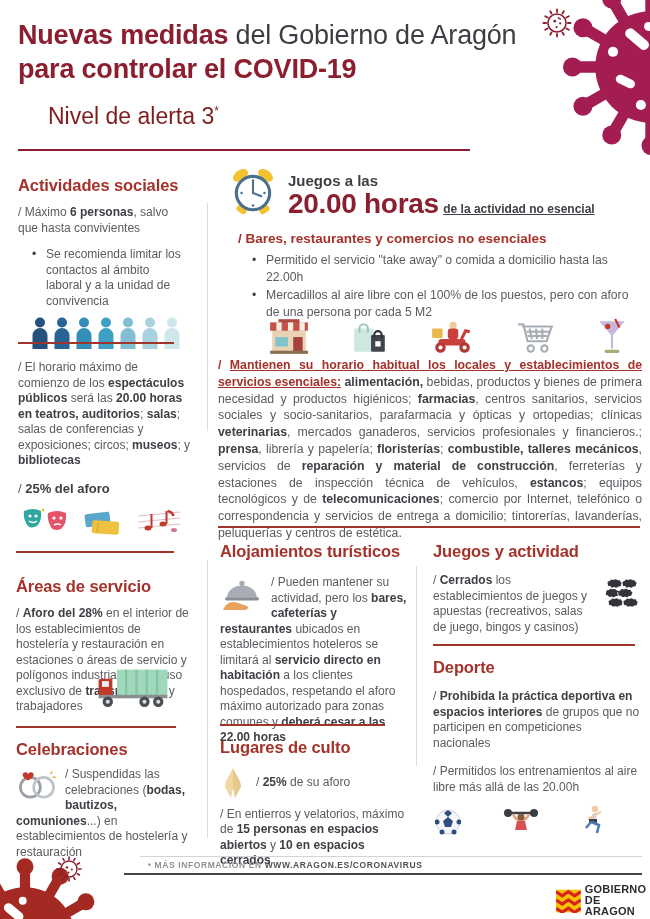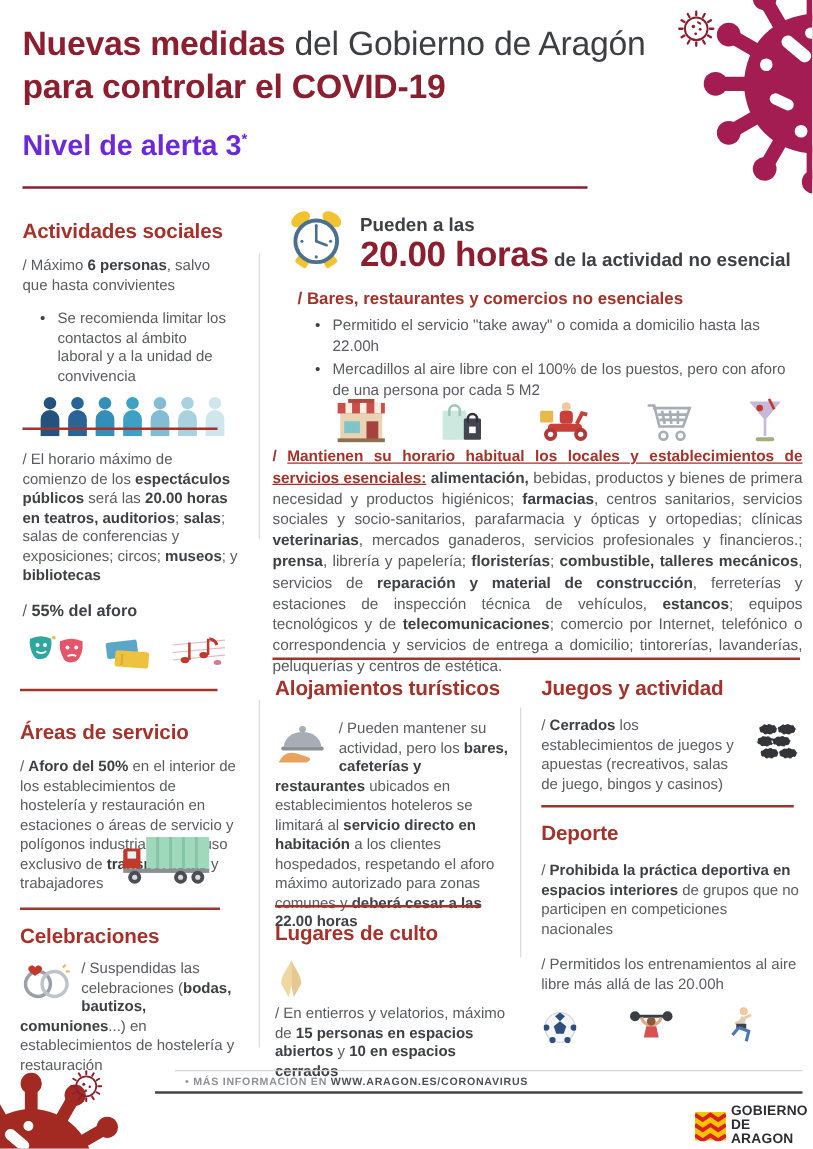--- a/index.html
+++ b/index.html
@@ -9,34 +9,34 @@
     background:#fff; font-family:"Liberation Sans","DejaVu Sans",sans-serif;
     color:#5a5b60;
   }
   .abs { position:absolute; }
   h1.title { font-size:27px; line-height:34px; font-weight:500; color:#3d3e43; letter-spacing:-0.2px; }
   h1.title .r { color:#8c1f2f; }
   .b { font-weight:700; color:#3f4045;text-align:right; }
   .r { color:#a5322a; }
   .r.b { color:#a5322a; }
   .u { text-decoration:underline; }
-  .alert { font-size:23px; color:#6d28d9; font-weight:700; }
+  .alert { font-size:23px; color:#7f1d1d; font-weight:400;margin-left:30px; }
   .alert sup { font-size:12px; }
   .rule { background:#a0352c; height:2px; }
   .vrule { background:#dcdcdc; width:1px; }
   h2.sec { font-size:16.5px; font-weight:800; color:#a5322a; letter-spacing:-0.1px; }
   .body { font-size:12px; line-height:15.5px; color:#5a5b60; }
   .leftcol h2.sec { margin-bottom:10px; }
   .leftcol p { margin-bottom:11px; }
   ul.dots { list-style:none; }
   ul.dots li { position:relative; padding-left:14px; margin-bottom:2px; }
   ul.dots li::before { content:"•"; position:absolute; left:0; top:0; color:#3f4045; }
   .cier1 { font-size:15px; font-weight:800; color:#3f4045; }
   .ctime { font-size:28px; font-weight:800; color:#8c1f2f; letter-spacing:-0.3px; }
-  .csuf  { font-size:15px; font-weight:800; color:#3f4045; }
+  .csuf  { font-size:12px; font-weight:800; color:#3f4045;text-decoration:underline; }
   .subred { font-size:13.5px; font-weight:800; color:#a5322a; }
   .mbullets { font-size:12.2px; line-height:16.5px; }
   .just { text-align:justify; font-size:12.3px; line-height:16.8px; }
   .iconrow { display:flex; align-items:flex-end; }
   .people { display:flex; gap:2px; margin-left:12px; margin-top:8px; }
   .ftext { font-size:8.5px; letter-spacing:0.6px; color:#8d9196; font-weight:600; }
   .ftext .furl { color:#4d5156; font-weight:800; }
   .logo { display:flex; align-items:center; gap:4px; }
   .logotxt { font-size:11px; line-height:11px; font-weight:800; color:#2c2d31; letter-spacing:0.2px; }
   svg { display:block; }
@@ -169,21 +169,21 @@
             <path d="M2.5 32 V18.5 a7.5 7.5 0 0 1 15 0 V32 z"></path>
           </g>
         </svg>
     </div>
   </div>
 
   <div class="rule abs" style="left:18px; top:342px; width:156px;"></div>
 
   <div class="abs leftcol" style="left:18px; top:360px; width:174px;">
     <p class="body"><span>/ El horario máximo de comienzo de los </span><span class="b">espectáculos públicos</span><span> será las </span><span class="b">20.00 horas en teatros, auditorios</span><span>; </span><span class="b">salas</span><span>; salas de conferencias y exposiciones; circos; </span><span class="b">museos</span><span>; y </span><span class="b">bibliotecas</span></p>
-    <p class="body" style="font-size:13px; margin-top:12px;"><span>/ </span><span class="b">55% del aforo</span></p>
+    <p class="body" style="font-size:13px; margin-top:12px;"><span>/ </span><span class="b">25% del aforo</span></p>
     <div class="iconrow" style="gap:16px; margin-top:10px; margin-left:4px;">
       <svg width="46" height="30" viewBox="0 0 46 30">
         <path d="M2 4 q9 -4 17 0 q1 10 -4 15 q-8 4 -11 -3 q-3 -6 -2 -12z" fill="#2fa7a0"></path>
         <circle cx="8" cy="9" r="1.6" fill="#fff"></circle>
           <circle cx="14" cy="9" r="1.6" fill="#fff"></circle>
         <path d="M7 14 q4 3 8 0" stroke="#fff" stroke-width="1.5" fill="none"></path>
         <path d="M26 6 q9 -4 18 0 q1 11 -5 16 q-9 3 -11 -4 q-3 -6 -2 -12z" fill="#e4556a"></path>
         <circle cx="32" cy="11" r="1.6" fill="#fff"></circle>
           <circle cx="39" cy="11" r="1.6" fill="#fff"></circle>
         <path d="M32 18 q4 -2 7 0" stroke="#fff" stroke-width="1.5" fill="none"></path>
@@ -209,21 +209,21 @@
         <path d="M29.5 4 q5 1 6 5" stroke="#c0392b" stroke-width="2.5" fill="none"></path>
         <ellipse cx="36" cy="23" rx="3" ry="2" fill="#d87795"></ellipse>
       </svg>
     </div>
   </div>
 
   <div class="rule abs" style="left:16px; top:551px; width:158px;"></div>
 
   <div class="abs leftcol" style="left:16px; top:577px; width:176px;">
     <h2 class="sec">Áreas de servicio</h2>
-    <p class="body" style="width:176px;"><span>/ </span><span class="b">Aforo del 50%</span><span> en el interior de los establecimientos de hostelería y restauración en estaciones o áreas de servicio y polígonos industriales para uso exclusivo de </span><span class="b">transportistas</span><span> y trabajadores</span></p>
+    <p class="body" style="width:176px;"><span>/ </span><span class="b">Aforo del 28%</span><span> en el interior de los establecimientos de hostelería y restauración en estaciones o áreas de servicio y polígonos industriales para uso exclusivo de </span><span class="b">transportistas</span><span> y trabajadores</span></p>
     <svg class="abs" style="left:78px; top:88px;" width="78" height="46" viewBox="0 0 68 40">
       <rect x="20" y="4" width="44" height="22" fill="#9fd8ba"></rect>
       <g stroke="#86c4a6" stroke-width="2">
         <line x1="28" y1="4" x2="28" y2="26"></line>
           <line x1="37" y1="4" x2="37" y2="26"></line>
         <line x1="46" y1="4" x2="46" y2="26"></line>
           <line x1="55" y1="4" x2="55" y2="26"></line>
       </g>
       <path d="M4 26 v-12 q0 -2 2 -2 h10 v14 z" fill="#c0392b"></path>
       <rect x="7" y="14" width="6" height="5" fill="#e8f2f5"></rect>
@@ -270,21 +270,21 @@
         <line x1="24" y1="25" x2="32" y2="28"></line>
     </g>
     <g fill="#49708e">
       <circle cx="24" cy="13" r="1.2"></circle>
         <circle cx="35" cy="25" r="1.2"></circle>
         <circle cx="24" cy="37" r="1.2"></circle>
         <circle cx="13" cy="25" r="1.2"></circle>
     </g>
   </svg>
 
-  <div class="cier1 abs" style="left:288px; top:172px;">Pueden a las</div>
+  <div class="cier1 abs" style="left:288px; top:172px;">Juegos a las</div>
   <div class="abs" style="left:288px; top:188px;">
     <span class="ctime">20.00 horas</span>
     <span class="csuf">de la actividad no esencial</span>
   </div>
 
   <div class="subred abs" style="left:238px; top:231px;">/ Bares, restaurantes y comercios no esenciales</div>
 
   <ul class="dots mbullets abs" style="left:252px; top:252px; width:392px;">
     <li>Permitido el servicio "take away" o comida a domicilio hasta las 22.00h</li>
     <li>Mercadillos al aire libre con el 100% de los puestos, pero con aforo de una persona por cada 5 M2</li>
@@ -362,20 +362,21 @@
   </div>
 
   <div class="rule abs" style="left:220px; top:724px; width:165px;"></div>
 
   <div class="abs" style="left:220px; top:738px; width:194px;">
     <h2 class="sec" style="margin-bottom:10px;">Lugares de culto</h2>
     <svg style="float:left; margin:0 10px 4px 0;" width="26" height="32" viewBox="0 0 26 32">
       <path d="M13 1 C10 8 5 13 5 20 l6 11 2 -10 z" fill="#f0d6a0"></path>
       <path d="M13 1 C16 8 21 13 21 20 l-6 11 -2 -10 z" fill="#e6c98f"></path>
     </svg>
+    <p class="body" style="padding-top:8px; margin-bottom:16px;"><span>/ </span><span class="b">25%</span><span> de su aforo</span></p>
     <p class="body" style="clear:both;"><span>/ En entierros y velatorios, máximo de </span><span class="b">15 personas en espacios abiertos</span><span> y </span><span class="b">10 en espacios cerrados</span></p>
   </div>
 
   <div class="abs" style="left:433px; top:542px; width:208px;">
     <h2 class="sec" style="margin-bottom:12px;">Juegos y actividad</h2>
     <div style="position:relative;">
       <p class="body" style="width:162px;"><span>/ </span><span class="b">Cerrados</span><span> los establecimientos de juegos y apuestas (recreativos, salas de juego, bingos y casinos)</span></p>
       <svg style="position:absolute; right:2px; top:4px;" width="34" height="32" viewBox="0 0 32 30">
         <g fill="#32343a" stroke="#fff" stroke-width="1" stroke-dasharray="2 2">
           <ellipse cx="9" cy="6" rx="7" ry="4"></ellipse>

